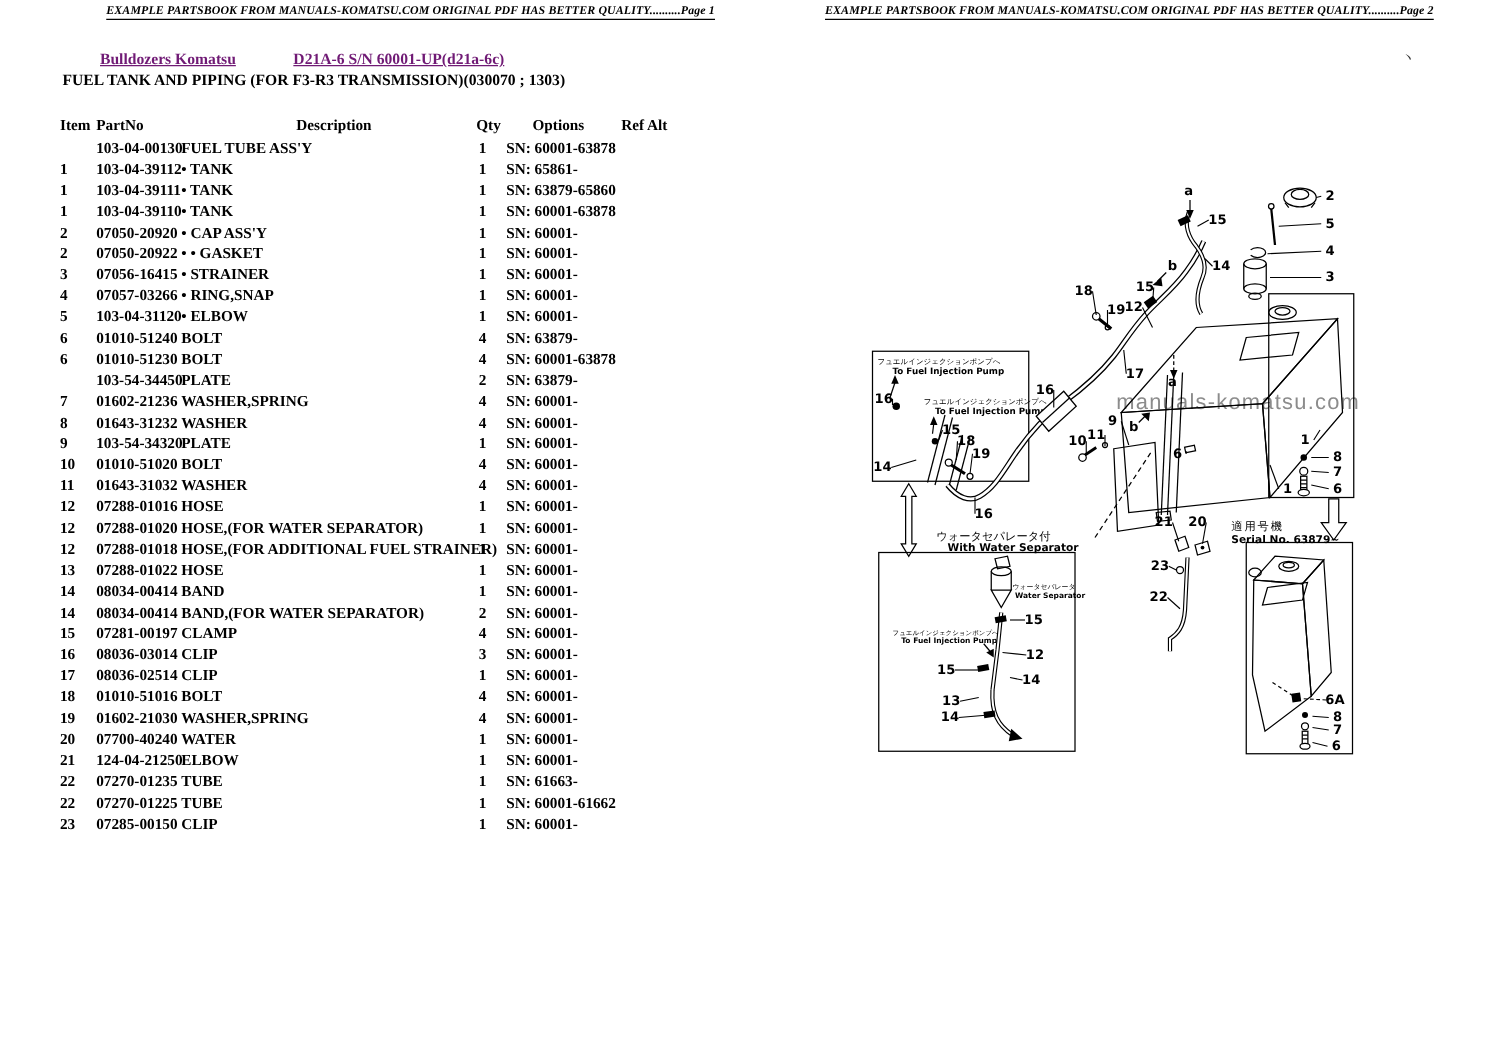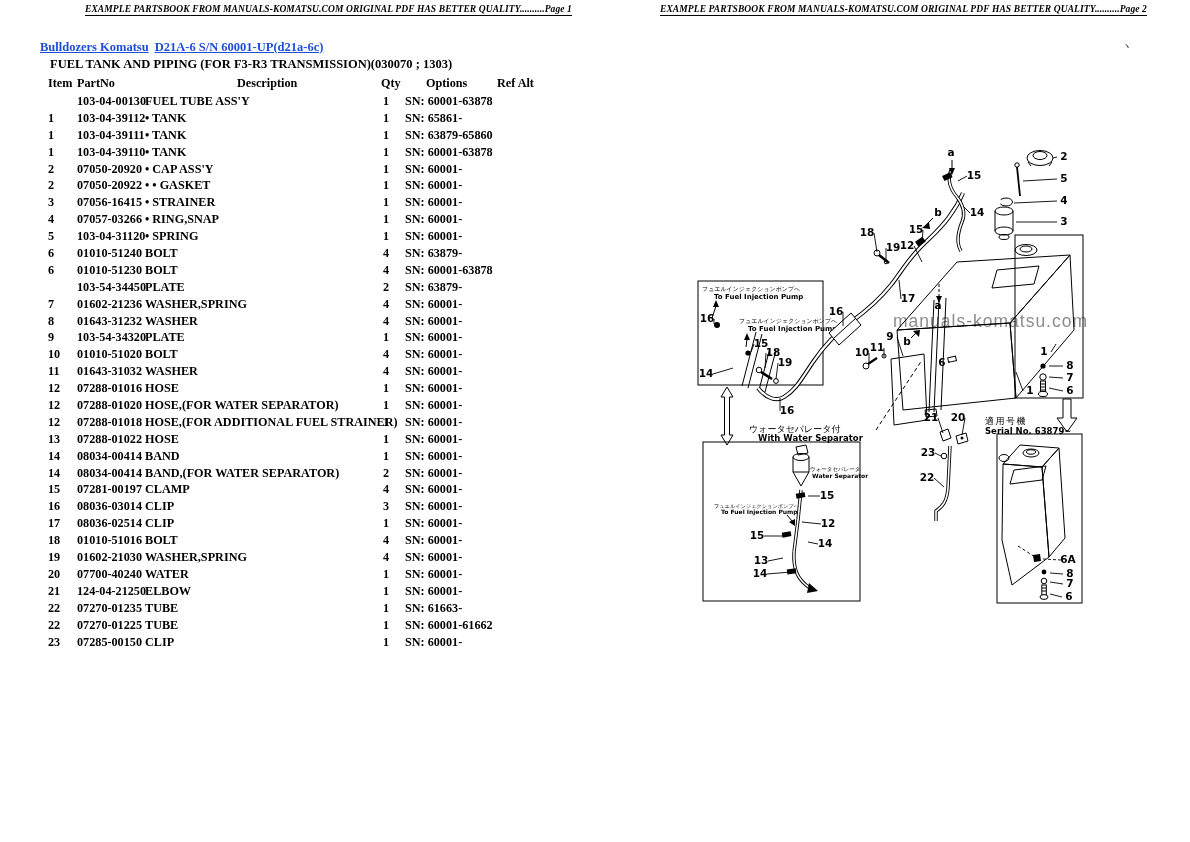--- a/index.html
+++ b/index.html
@@ -5,23 +5,23 @@
   html,body{margin:0;padding:0;}
   body{width:1190px;height:842px;position:relative;background:#ffffff;overflow:hidden;
        font-family:"Liberation Serif", serif;color:#000;}
   .hdr{position:absolute;top:4px;font:italic bold 9.5px "Liberation Serif",serif;
        border-bottom:1.5px solid #000;padding-bottom:1px;white-space:nowrap;letter-spacing:.1px;}
   #hdr-left{left:85px;}
   #hdr-right{left:660px;}
   #stray-mark{position:absolute;left:1122px;top:40px;font-size:9px;color:#333;}
   #doc{position:absolute;left:40px;top:40px;width:540px;}
   #link-line{font:bold 12.5px "Liberation Serif",serif;white-space:nowrap;}
-  #link-line a{color:#1d4ed8;text-decoration:underline;margin-right:6px;}
+  #link-line a{color:#701a75;text-decoration:underline;margin-right:6px;margin-left:40px;}
   #page-title{font:bold 12.5px "Liberation Serif",serif;margin-top:2px;white-space:nowrap;margin-left:10px;}
-  #tbl{position:relative;margin-top:4px;font:bold 12.2px "Liberation Serif",serif;}
+  #tbl{position:relative;margin-top:21px;font:bold 12.2px "Liberation Serif",serif;}
   .thead{position:relative;height:18px;}
   .thead span{position:absolute;top:0;}
   .h-item{left:8px;}.h-part{left:37px;}.h-desc{left:197px;text-align:right;}
   .h-qty{left:341px;}.h-opt{left:386px;}.h-ref{left:457px;}
   .trow{position:relative;height:16.9px;}
   .trow span{position:absolute;top:0;white-space:pre;}
   .c-item{left:8px;}.c-part{left:37px;}.c-desc{left:105px;}
   .c-qty{left:343px;}.c-sn{left:365px;}
   svg{position:absolute;left:0;top:0;}
   .ln{fill:none;stroke:#000;stroke-width:1;}
@@ -111,21 +111,21 @@
         <div class="trow">
           <span class="c-item">4</span>
           <span class="c-part">07057-03266</span>
           <span class="c-desc">• RING,SNAP</span>
           <span class="c-qty">1</span>
           <span class="c-sn">SN: 60001-</span>
         </div>
         <div class="trow">
           <span class="c-item">5</span>
           <span class="c-part">103-04-31120</span>
-          <span class="c-desc">• SPRING</span>
+          <span class="c-desc">• ELBOW</span>
           <span class="c-qty">1</span>
           <span class="c-sn">SN: 60001-</span>
         </div>
         <div class="trow">
           <span class="c-item">6</span>
           <span class="c-part">01010-51240</span>
           <span class="c-desc">BOLT</span>
           <span class="c-qty">4</span>
           <span class="c-sn">SN: 63879-</span>
         </div>

